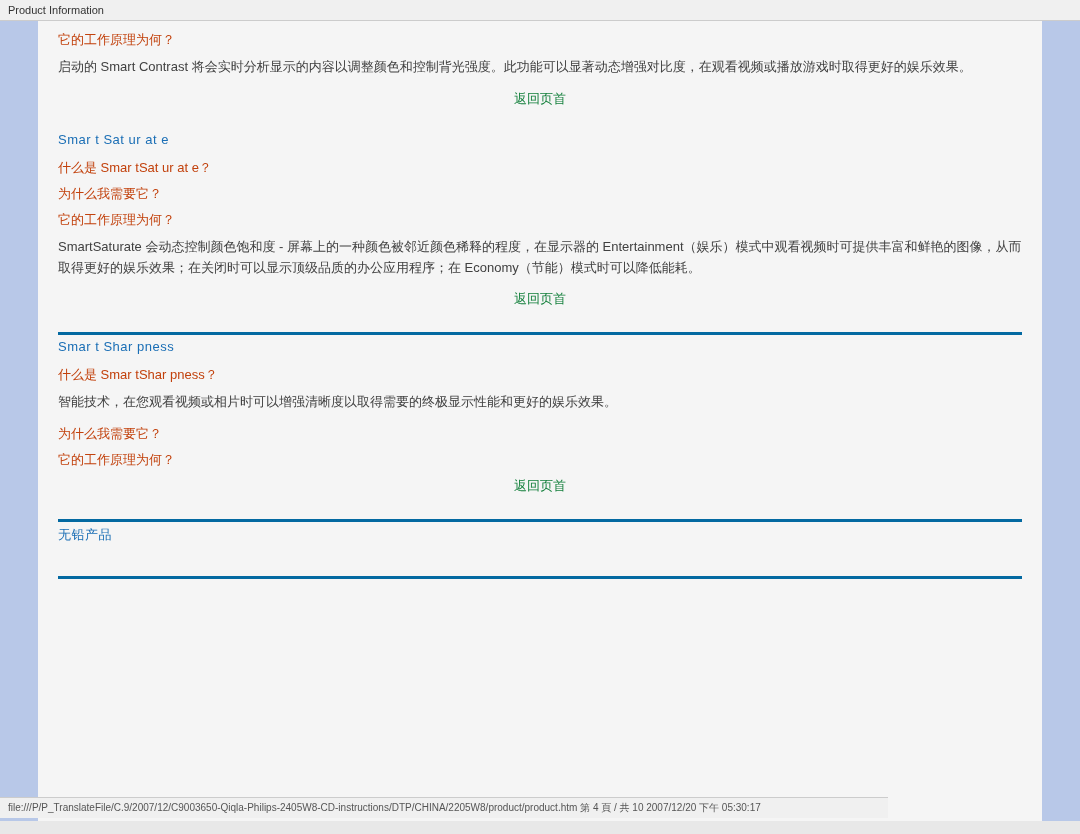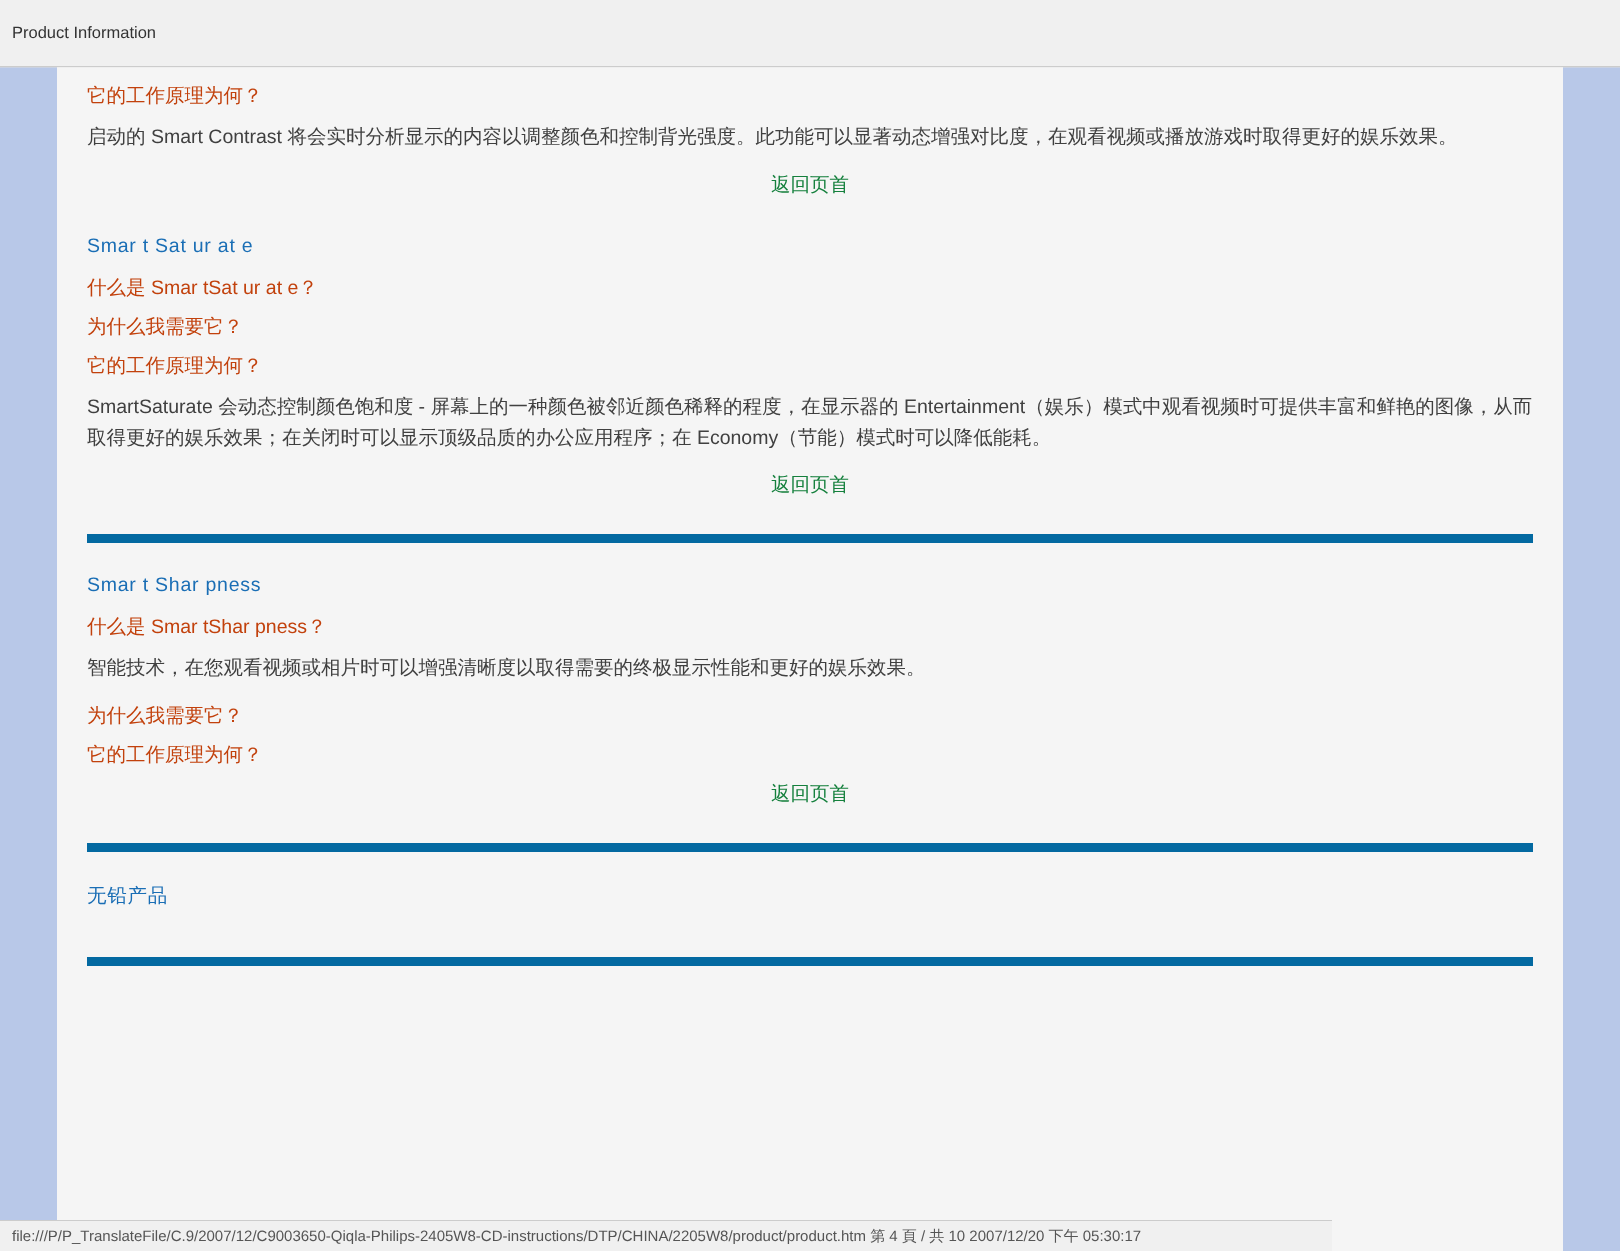--- a/index.html
+++ b/index.html
@@ -12,21 +12,21 @@
       font-family: Arial, sans-serif;
       font-size: 13px;
       background: #e8e8e8;
       width: 1080px;
       min-height: 834px;
       position: relative;
     }
 
     .top-bar {
       background: #f0f0f0;
-      padding: 16px 8px;
+      padding: 4px 8px;
       font-size: 11px;
       color: #333;
       border-bottom: 1px solid #ccc;
     }
 
     .page-container {
       display: flex;
       width: 1080px;
       min-height: 800px;
     }
@@ -48,23 +48,23 @@
       background: #f5f5f5;
       padding: 0;
     }
 
     .content-inner {
       background: #f5f5f5;
       padding: 10px 20px 20px 20px;
     }
 
     .section {
-      border-bottom: 6px solid #0369a1;
+      border-bottom: 3px solid #0369a1;
       padding-bottom: 20px;
-      margin-bottom: 20px;
+      margin-bottom: 4px;
     }
 
     .section-title {
       color: #1a6eb5;
       font-size: 13px;
       font-weight: normal;
       margin-bottom: 12px;
       letter-spacing: 0.5px;
     }
 
@@ -95,21 +95,21 @@
       margin-bottom: 5px;
     }
 
     .bottom-bar {
       background: #f0f0f0;
       border-top: 1px solid #ccc;
       padding: 3px 8px;
       font-size: 10px;
       color: #555;
       position: fixed;
-      bottom: 0;
+      bottom: 16px;
       width: 888px;
     }
   </style>
 </head>
 <body>
 
 <div class="top-bar">
   <span>Product Information</span>
 </div>
 

